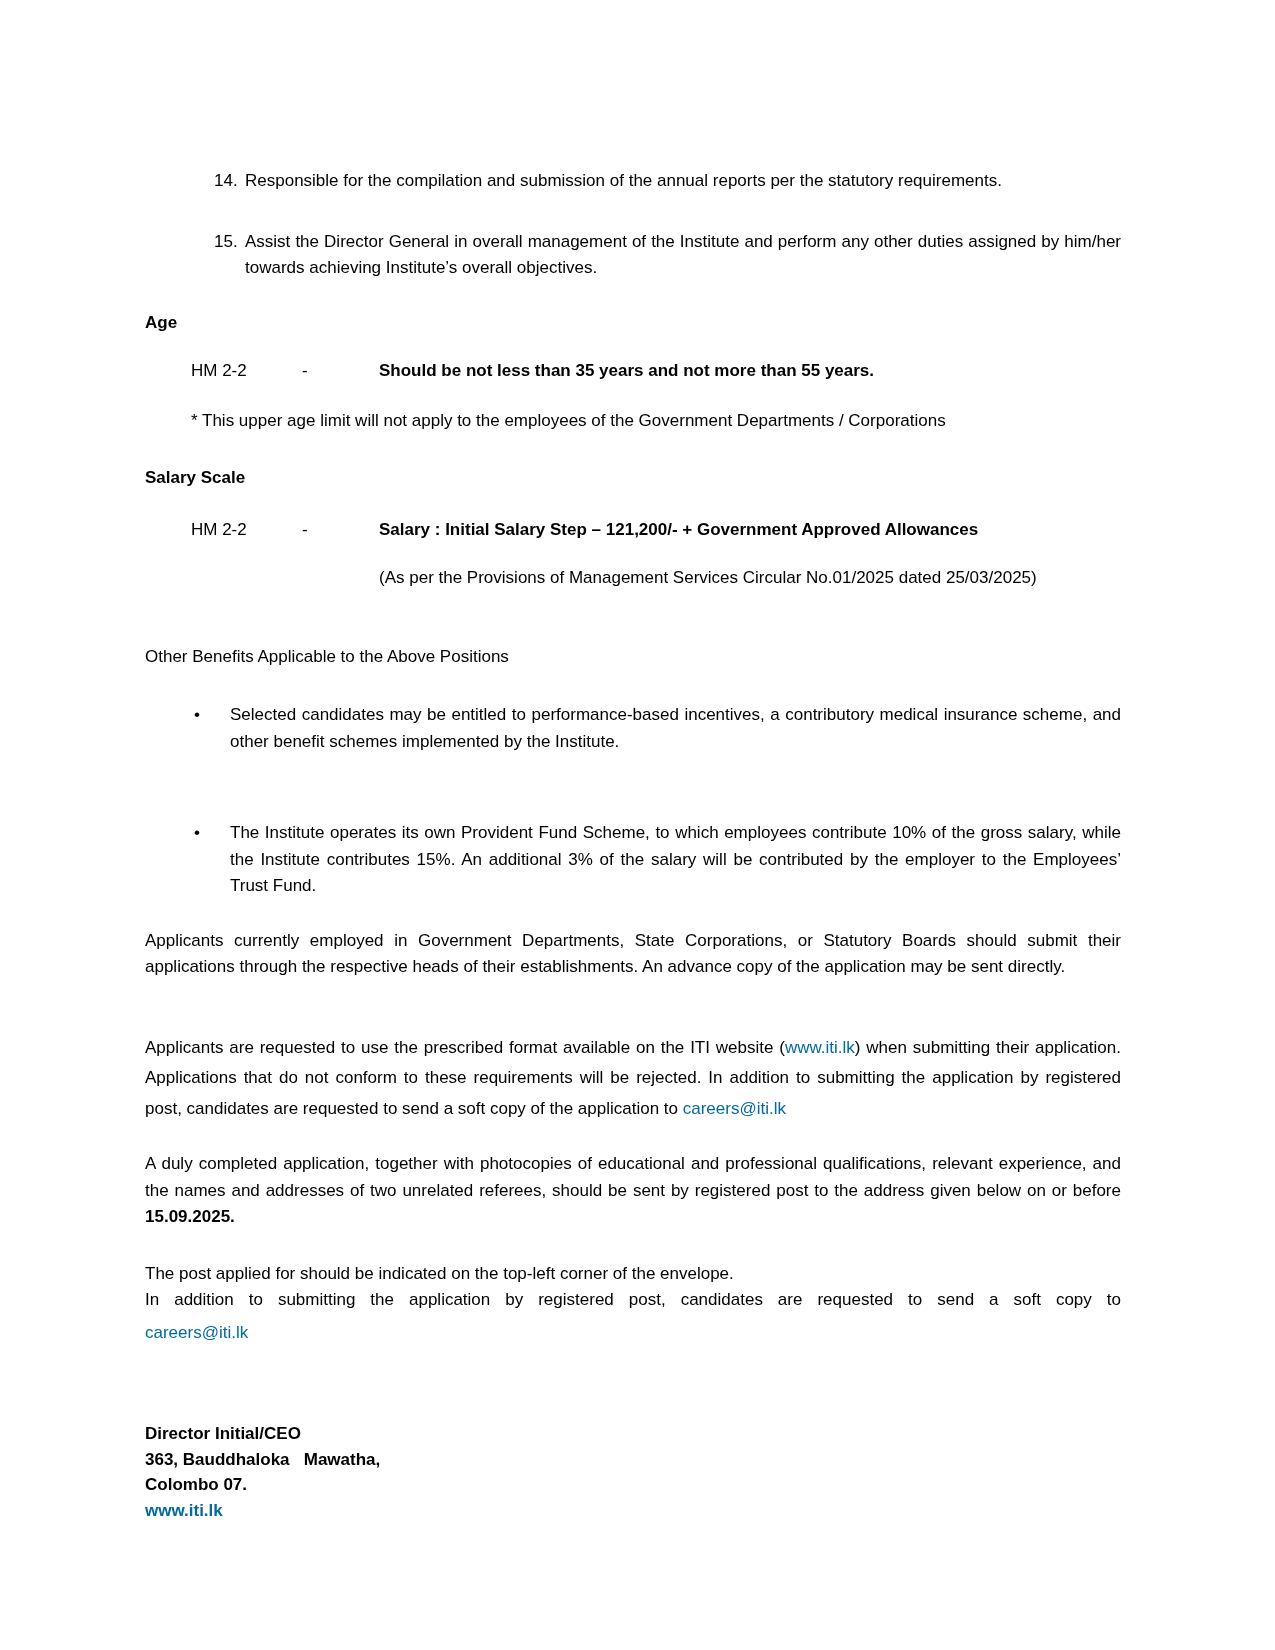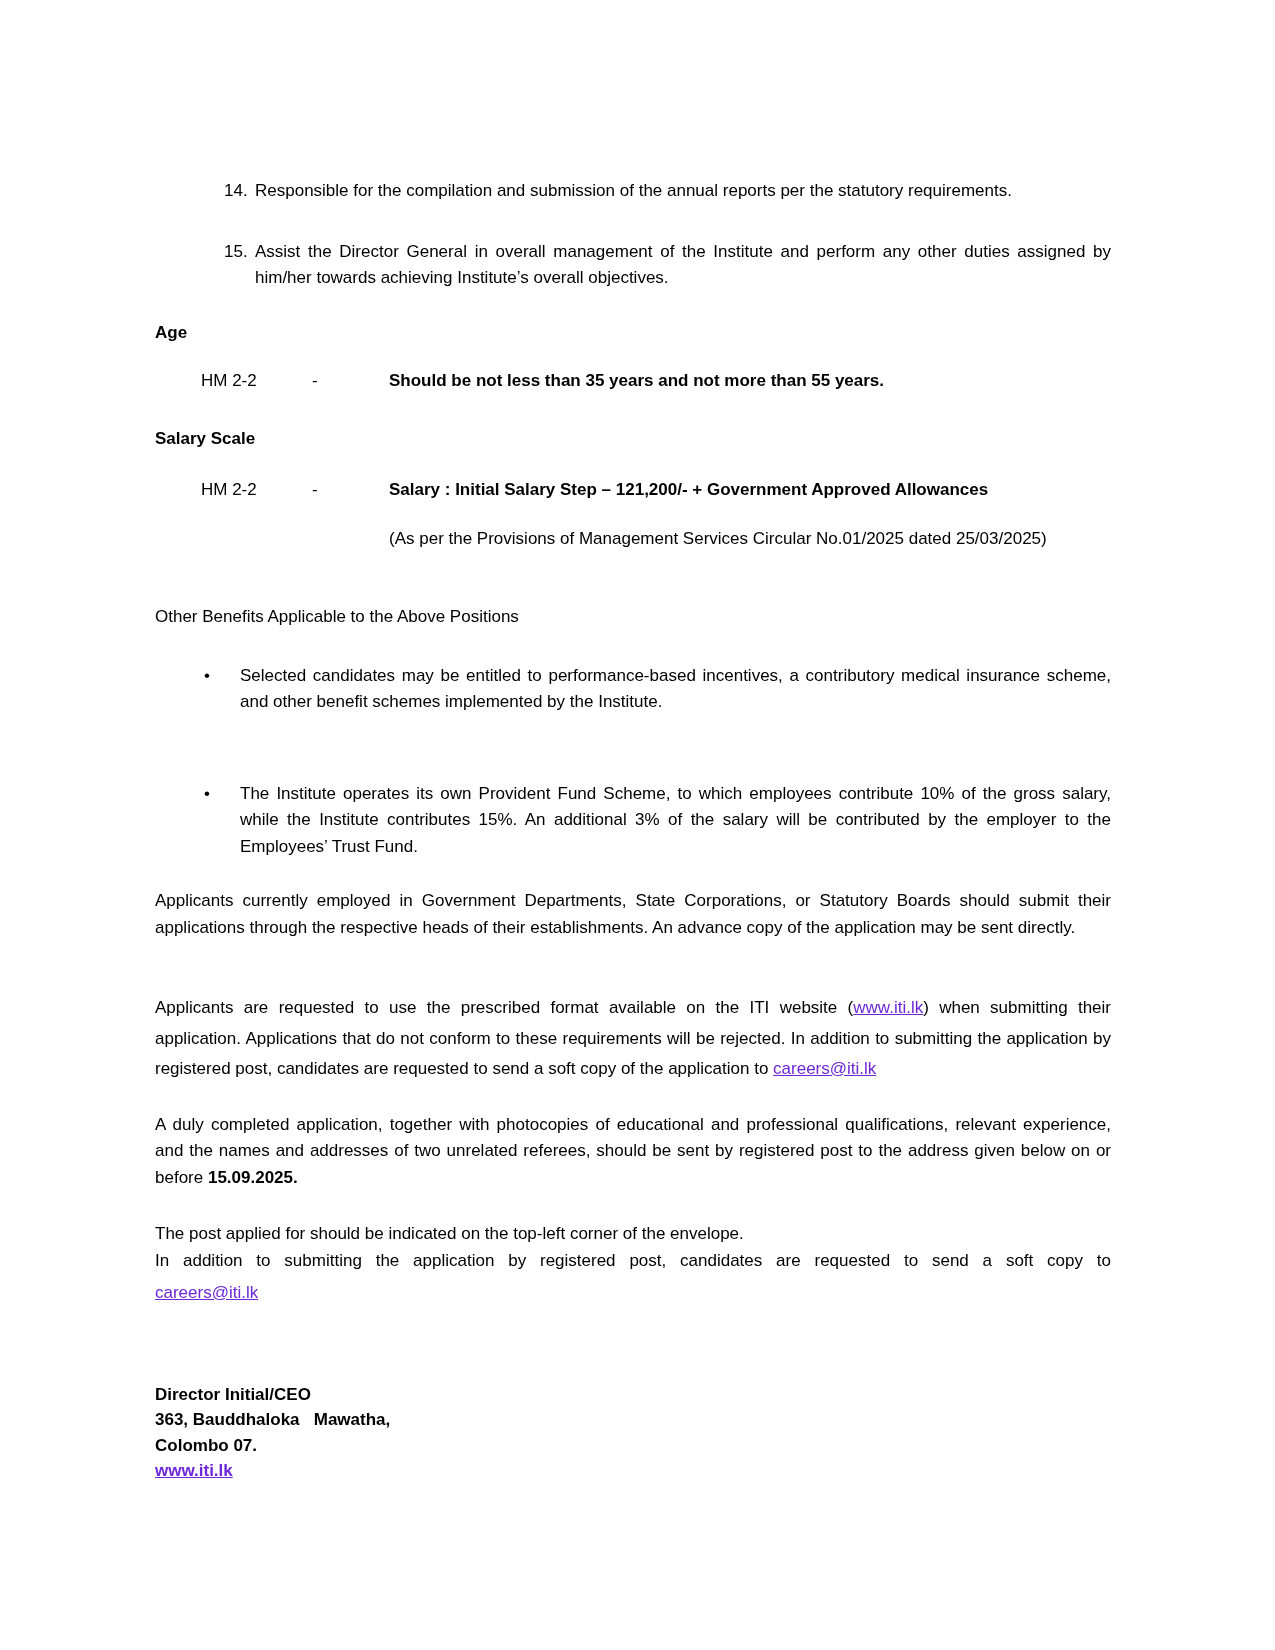--- a/index.html
+++ b/index.html
@@ -16,21 +16,21 @@
     color: #000000;
     position: relative;
     overflow: hidden;
   }
   .page {
     box-sizing: border-box;
     width: 1275px;
     padding: 166px 152px 0 143px;
     line-height: 26.5px;
   }
-  .block { margin: 12px; justify-content: space-between; }
+  .block { margin: 2px; justify-content: space-between; }
 
   
   .num-item {
     display: flex;
     padding-left: 69px;
   }
   .num-item .num { width: 31px; flex: 0 0 31px; }
   .num-item .num-text { flex: 1; text-align: justify; }
   .item-15 { margin-top: 34px; }
 
@@ -71,22 +71,21 @@
   .para-format { margin-top: 52px; line-height: 30.5px; }
   .para-deadline { margin-top: 27px; }
   .envelope-block { margin-top: 30px; line-height: 26.5px; }
   .soft-copy-line {
     text-align: justify;
     text-align-last: justify;
   }
   .careers-line { margin-top: 6px; }
 
   a.doc-link {
-    color: #6d28d9;
-    text-decoration: underline;
+    color: #0369a1;
     cursor: pointer;
   }
 
   
   .address-block {
     margin-top: 75px;
     font-weight: bold;
     line-height: 25.5px;
   }
   .address-block .ws-pre { white-space: pre-wrap; }
@@ -108,20 +107,21 @@
   </div>
 
   <div class="block heading-bold h-age">Age</div>
 
   <div class="block grade-row age-row">
     <span class="grade">HM 2-2</span>
     <span class="sep">-</span>
     <span class="content">Should be not less than 35 years and not more than 55 years.</span>
   </div>
 
+  <div class="block age-note">* This upper age limit will not apply to the employees of the Government Departments / Corporations</div>
 
   <div class="block heading-bold h-salary">Salary Scale</div>
 
   <div class="block grade-row salary-row">
     <span class="grade">HM 2-2</span>
     <span class="sep">-</span>
     <span class="content">
       <span style="display:block">Salary : Initial Salary Step – 121,200/- + Government Approved Allowances</span>
     </span>
   </div>

